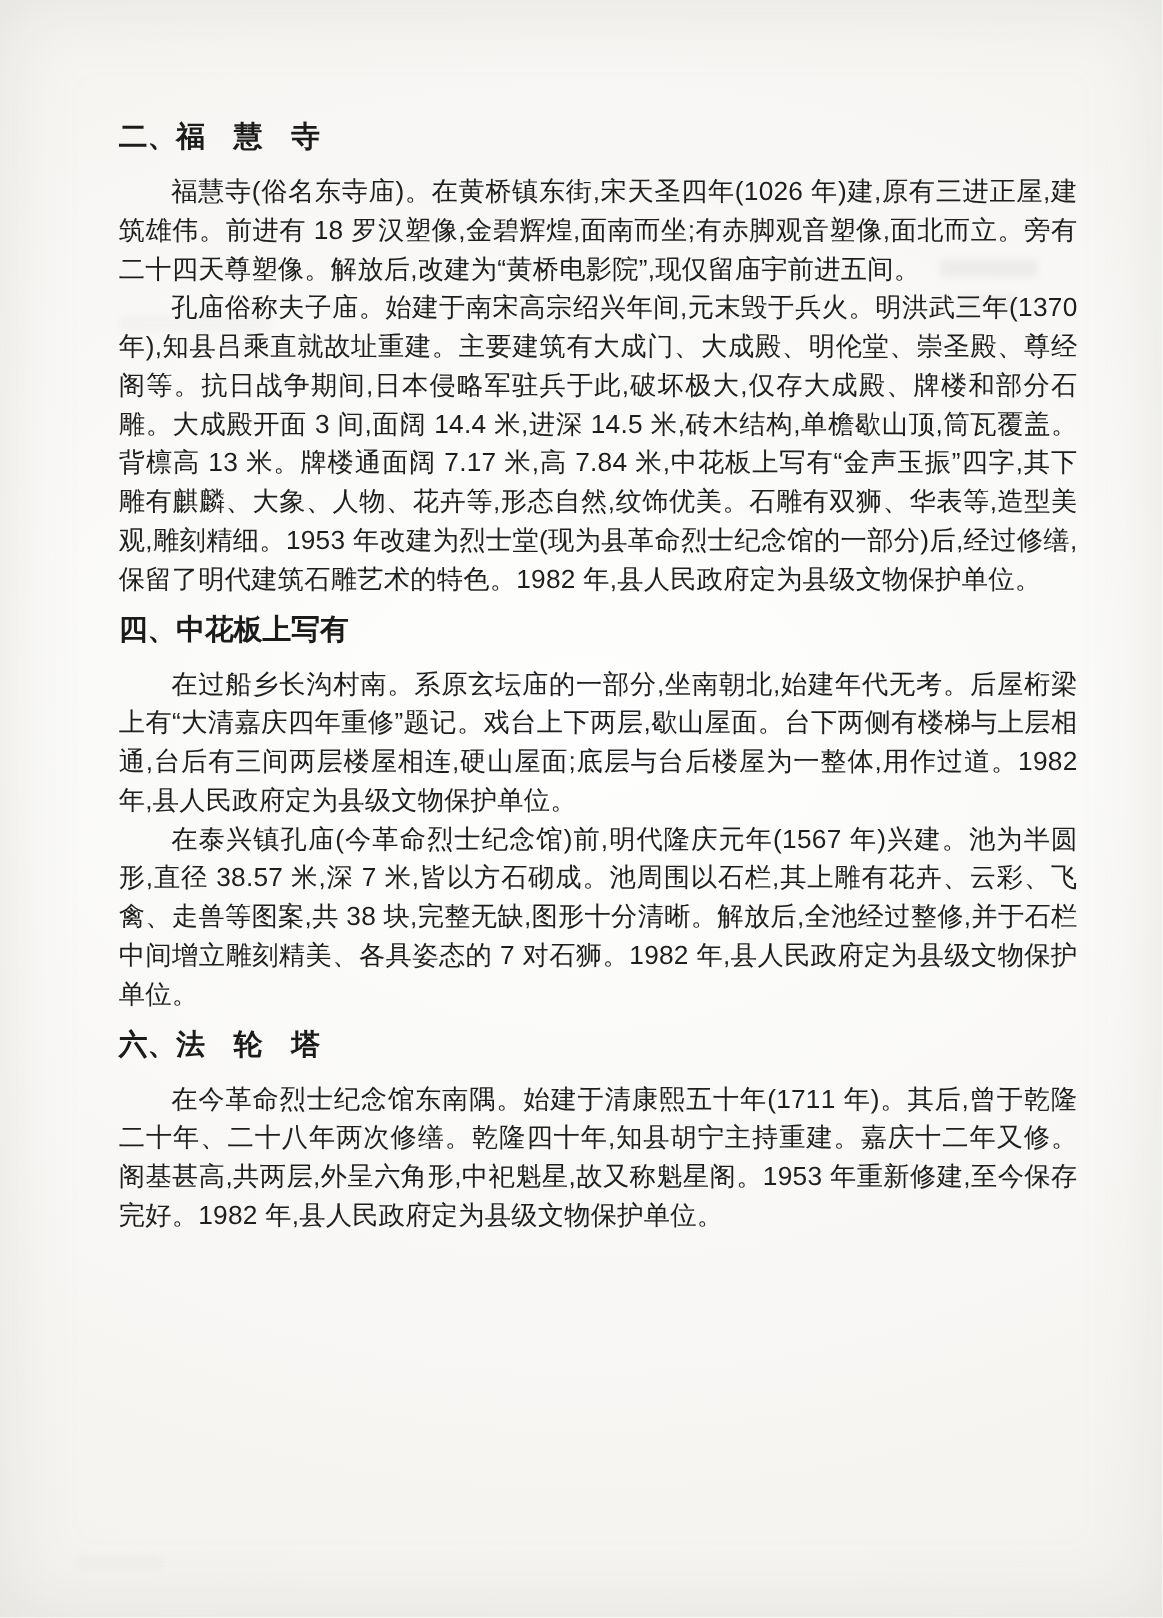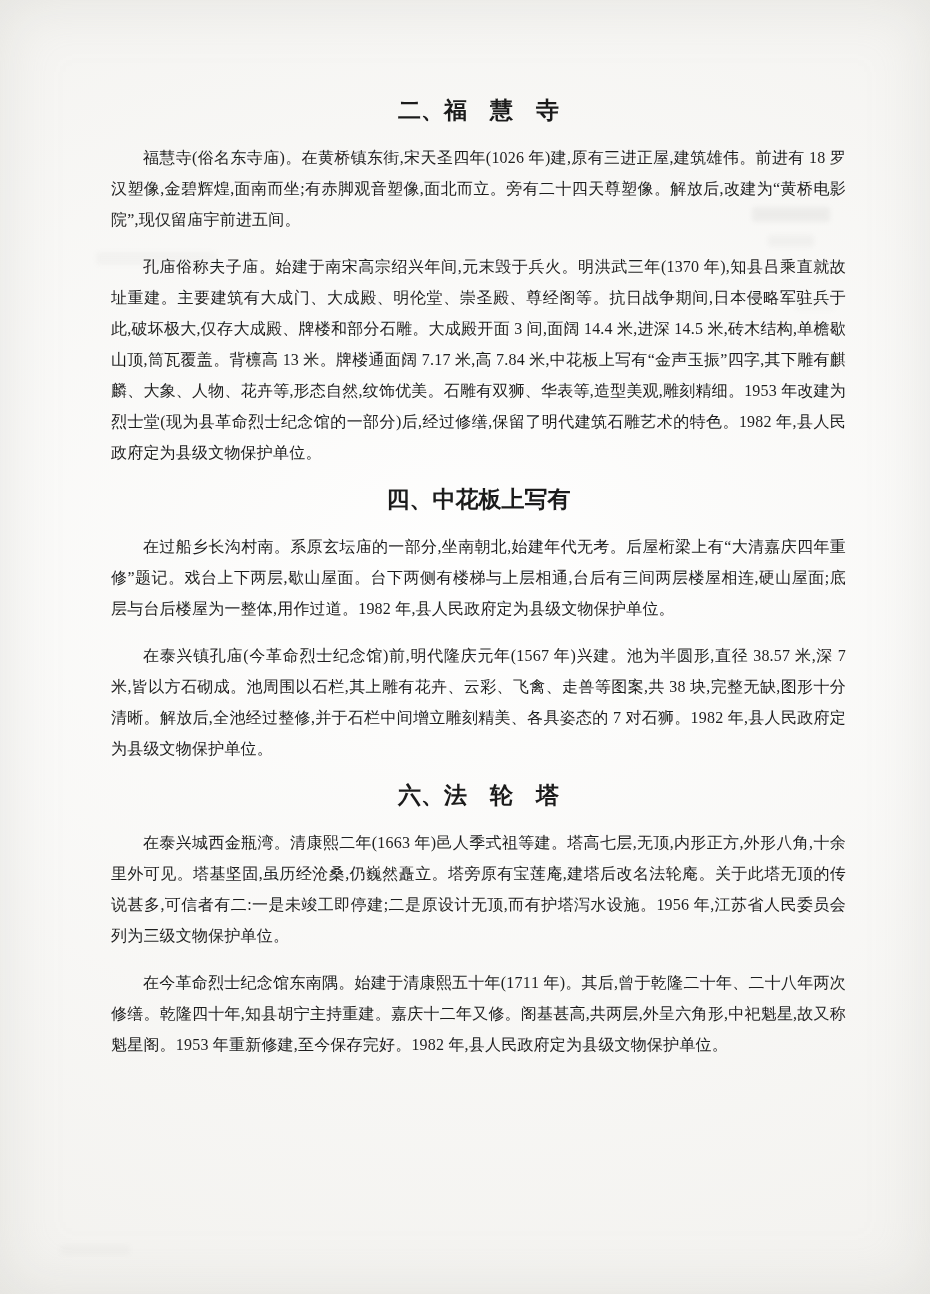--- a/index.html
+++ b/index.html
@@ -25,33 +25,32 @@
     left: 95px;
     top: 95px;
     width: 767px;
   }
   .sec-heading {
     font-family: "DejaVu Sans", "Liberation Sans", sans-serif;
     font-weight: 700;
     font-size: 23px;
     line-height: 31px;
     color: #1b1b1b;
-    text-align: center;
     margin: 10px 0 12px 0;
   }
   .doc-section:first-child .sec-heading { margin-top: 0; }
   .sec-body {
-    font-family: Liberation Serif, serif;
-    font-size: 16px;
+    font-family: Liberation Sans, sans-serif;
+    font-size: 21px;
     line-height: 31px;
     color: #1e1e1e;
     text-align: justify;
     text-justify: inter-ideograph;
     text-indent: 2em;
-    margin: 16px;
+    margin: 0;
     letter-spacing: 0.2px;
   }
   
   .smudge {
     position: absolute;
     background: #8d8d8b;
     opacity: 0.10;
     filter: blur(2.5px);
     border-radius: 3px;
     pointer-events: none;
@@ -88,21 +87,20 @@
       <h2 class="sec-heading">四、中花板上写有</h2>
       <p class="sec-body">在过船乡长沟村南。系原玄坛庙的一部分,坐南朝北,始建年代无考。后屋桁梁上有“大清嘉庆四年重修”题记。戏台上下两层,歇山屋面。台下两侧有楼梯与上层相通,台后有三间两层楼屋相连,硬山屋面;底层与台后楼屋为一整体,用作过道。1982 年,县人民政府定为县级文物保护单位。</p>
     </section>
 
     <section class="doc-section">
       <p class="sec-body">在泰兴镇孔庙(今革命烈士纪念馆)前,明代隆庆元年(1567 年)兴建。池为半圆形,直径 38.57 米,深 7 米,皆以方石砌成。池周围以石栏,其上雕有花卉、云彩、飞禽、走兽等图案,共 38 块,完整无缺,图形十分清晰。解放后,全池经过整修,并于石栏中间增立雕刻精美、各具姿态的 7 对石狮。1982 年,县人民政府定为县级文物保护单位。</p>
     </section>
 
     <section class="doc-section">
       <h2 class="sec-heading">六、法　轮　塔</h2>
-      <p class="sec-body">在泰兴城西金瓶湾。清康熙二年(1663 年)邑人季式祖等建。塔高七层,无顶,内形正方,外形八角,十余里外可见。塔基坚固,虽历经沧桑,仍巍然矗立。塔旁原有宝莲庵,建塔后改名法轮庵。关于此塔无顶的传说甚多,可信者有二:一是未竣工即停建;二是原设计无顶,而有护塔泻水设施。1956 年,江苏省人民委员会列为三级文物保护单位。</p>
     </section>
 
     <section class="doc-section">
       <p class="sec-body">在今革命烈士纪念馆东南隅。始建于清康熙五十年(1711 年)。其后,曾于乾隆二十年、二十八年两次修缮。乾隆四十年,知县胡宁主持重建。嘉庆十二年又修。阁基甚高,共两层,外呈六角形,中祀魁星,故又称魁星阁。1953 年重新修建,至今保存完好。1982 年,县人民政府定为县级文物保护单位。</p>
     </section>
 
   </main>
 </div>
 
 </body></html>

